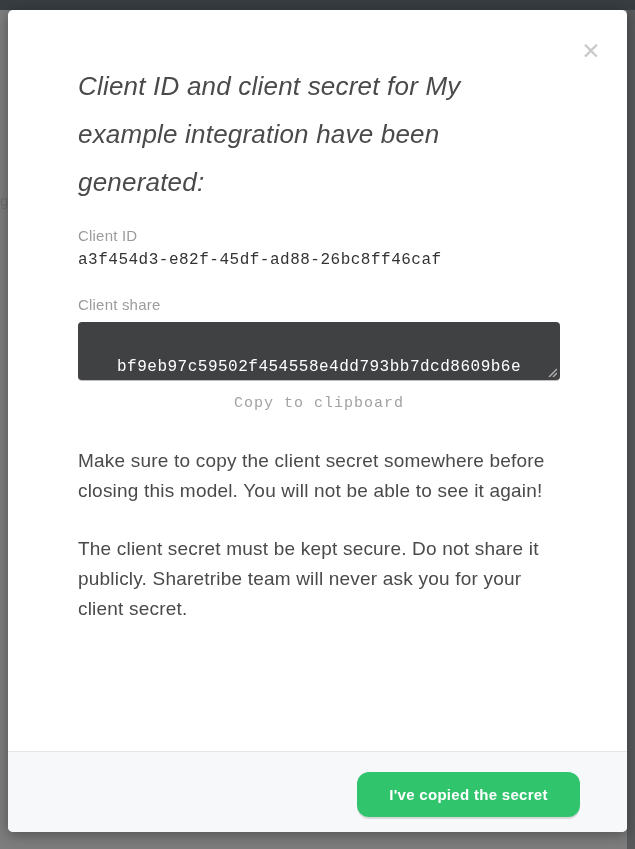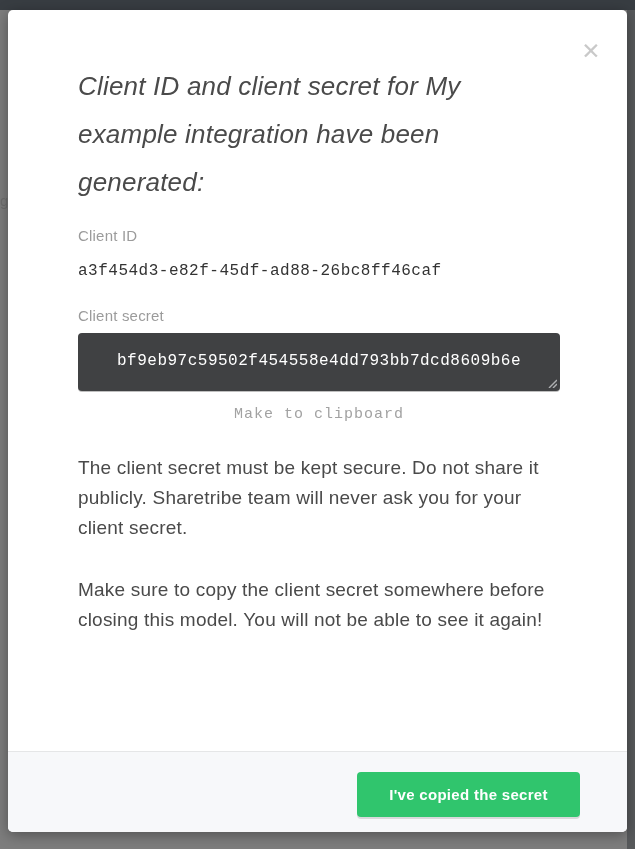--- a/index.html
+++ b/index.html
@@ -68,21 +68,21 @@
   .field-label {
     margin-top: 20px;
     font-size: 15px;
     line-height: 20px;
     color: #9b9b9b;
     letter-spacing: 0.2px;
   }
   .field-label.secret { margin-top: 24px; }
 
   .client-id-value {
-    margin-top: 14px;
+    margin-top: 3px;
     font-family: "Liberation Mono", monospace;
     font-size: 16px;
     line-height: 22px;
     color: #333333;
     letter-spacing: 0.5px;
   }
 
   .secret-wrap {
     position: relative;
     margin-top: 7px;
@@ -92,21 +92,21 @@
     width: 100%; height: 100%;
     background: #404143;
     border: none;
     border-radius: 4px;
     resize: none;
     color: #ffffff;
     font-family: "Liberation Mono", monospace;
     font-size: 16px;
     letter-spacing: 0.5px;
     text-align: center;
-    padding-top: 19px;
+    padding-top: 36px;
     overflow: hidden;
     box-shadow: 0 1px 0 rgba(0,0,0,0.25);
   }
   .resize-handle {
     position: absolute;
     right: 3px; bottom: 3px;
     width: 10px; height: 10px;
     pointer-events: none;
   }
 
@@ -142,21 +142,21 @@
   }
   .confirm-btn {
     position: absolute;
     top: 20px; right: 47px;
     height: 45px;
     min-width: 223px;
     padding: 0 16px;
     background: #30c56d;
     color: #ffffff;
     border: none;
-    border-radius: 4px;
+    border-radius: 12px;
     font-family: "Liberation Sans", sans-serif;
     font-size: 15px;
     font-weight: 700;
     letter-spacing: 0.3px;
     cursor: pointer;
     box-shadow: 0 2px 0 rgba(0,0,0,0.12);
   }
 </style>
 </head>
 <body>
@@ -170,35 +170,35 @@
   <button class="close-btn">✕</button>
 
   <div class="modal-body">
 
     <h2 class="modal-title">Client ID and client secret for My example integration have been generated:</h2>
 
     <div class="field-label">Client ID</div>
 
     <div class="client-id-value">a3f454d3-e82f-45df-ad88-26bc8ff46caf</div>
 
-    <div class="field-label secret">Client secret</div>
+    <div class="field-label secret">Client share</div>
 
     <div class="secret-wrap">
       <textarea class="secret-textarea" readonly="" style="">bf9eb97c59502f454558e4dd793bb7dcd8609b6e</textarea>
       <svg class="resize-handle" viewBox="0 0 10 10">
         <line x1="2" y1="10" x2="10" y2="2" stroke="#aeb0b2" stroke-width="1.4"></line>
         <line x1="6" y1="10" x2="10" y2="6" stroke="#aeb0b2" stroke-width="1.4"></line>
       </svg>
     </div>
 
-    <div class="copy-link">Make to clipboard</div>
+    <div class="copy-link">Copy to clipboard</div>
+
+    <p class="warning">Make sure to copy the client secret somewhere before closing this model. You will not be able to see it again!</p>
 
     <p class="warning second">The client secret must be kept secure. Do not share it publicly. Sharetribe team will never ask you for your client secret.</p>
-
-    <p class="warning">Make sure to copy the client secret somewhere before closing this model. You will not be able to see it again!</p>
 
   </div>
 
   <div class="modal-footer">
     <button class="confirm-btn">I've copied the secret</button>
   </div>
 
 </div>
 
 </body></html>

